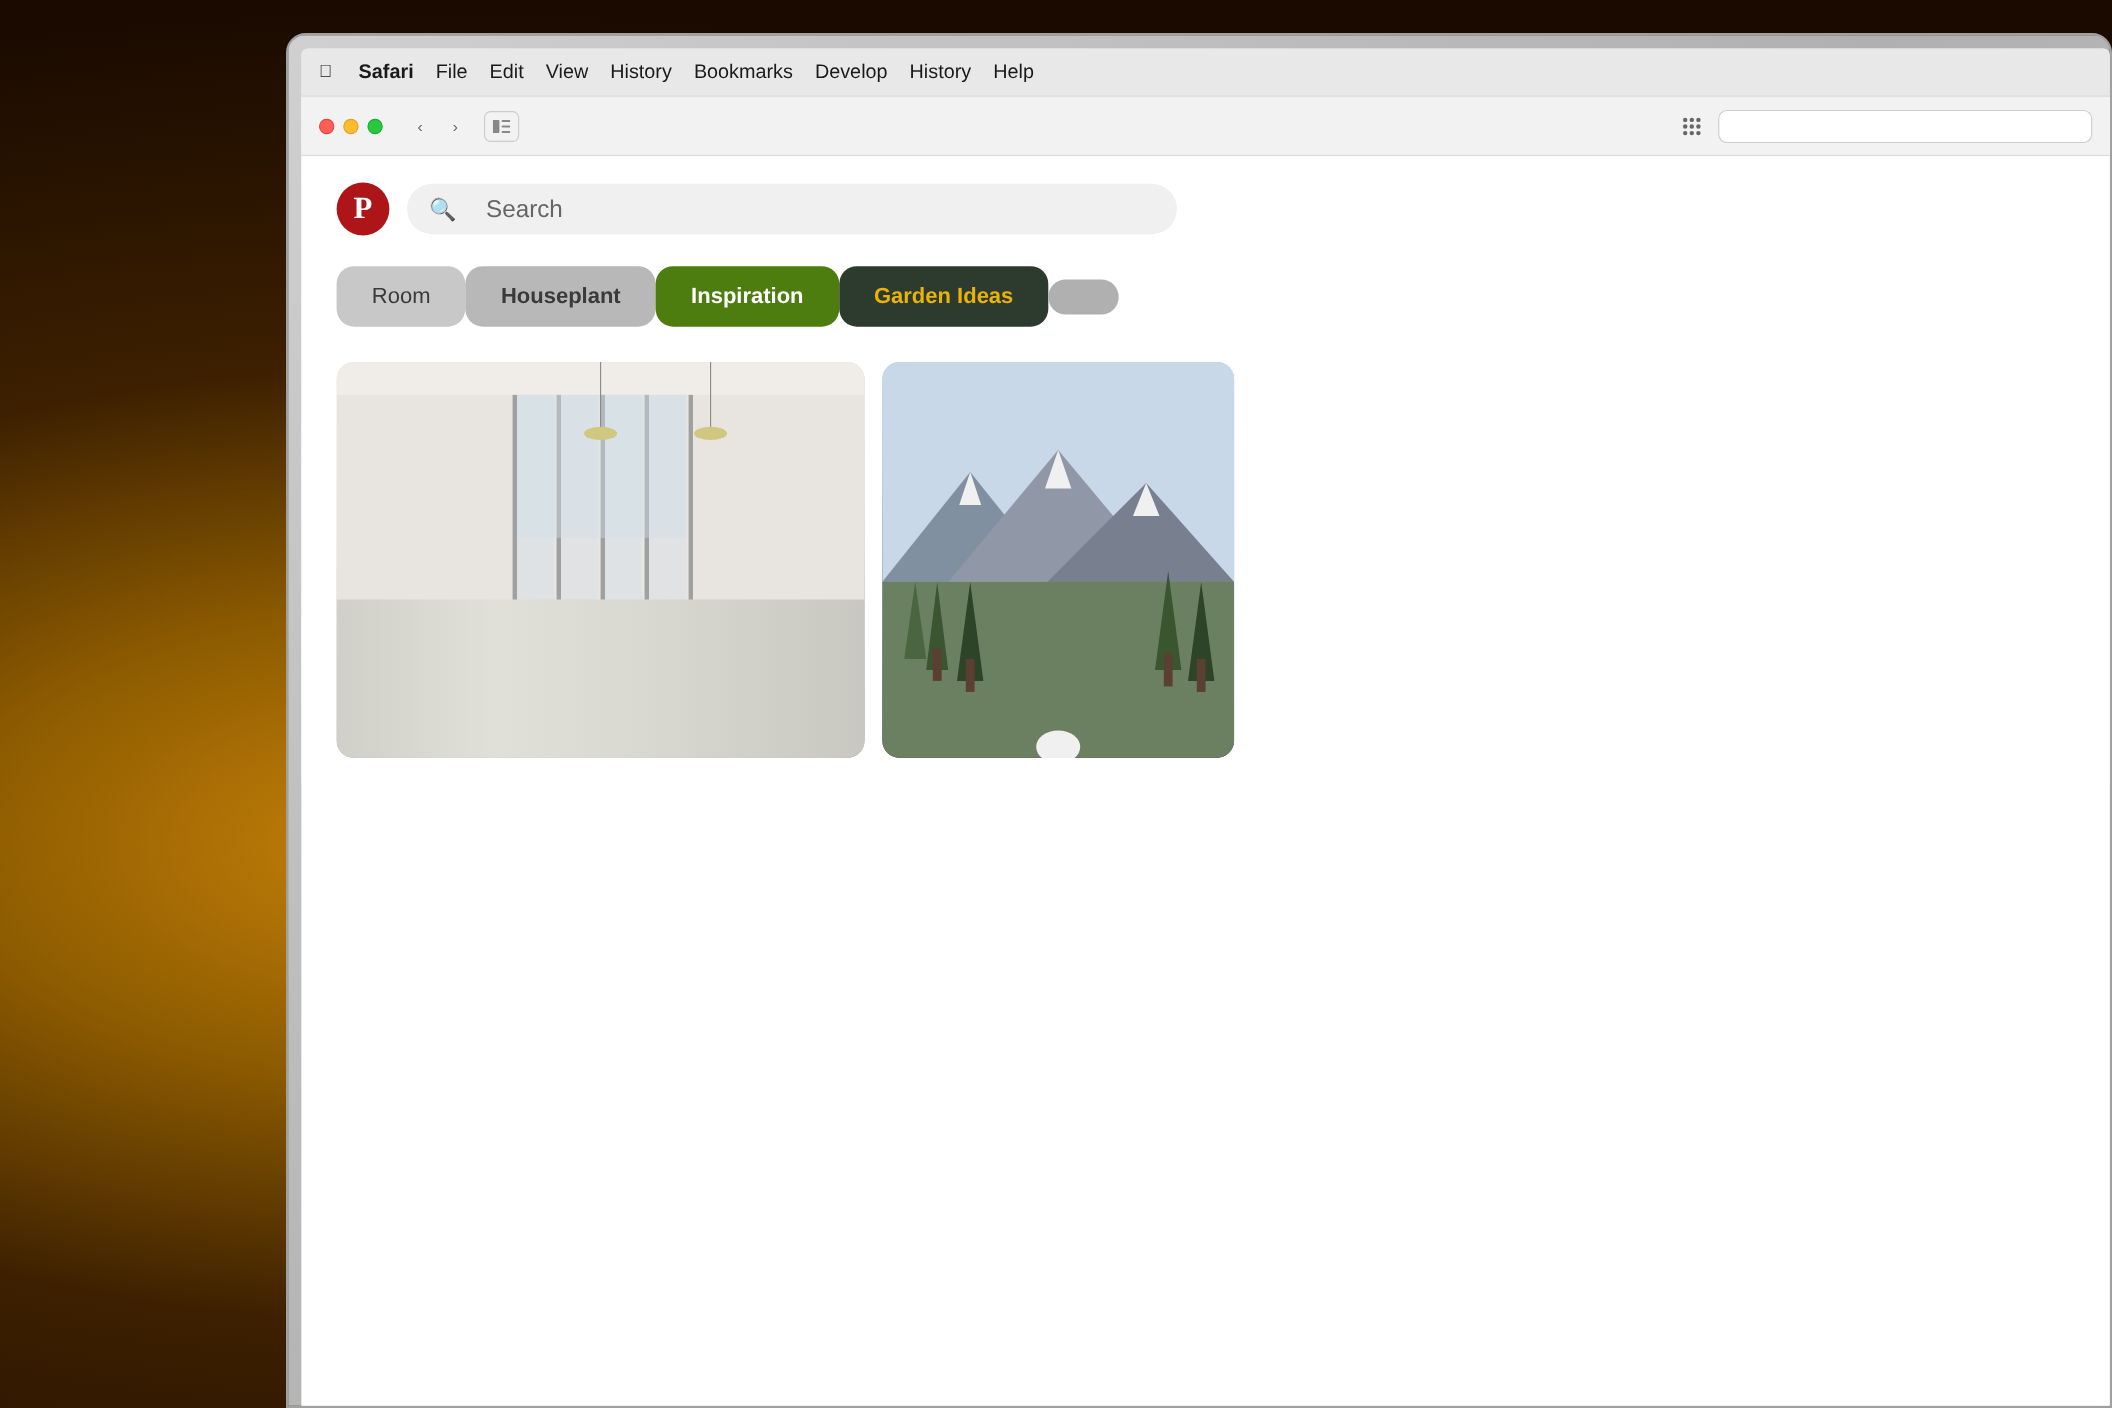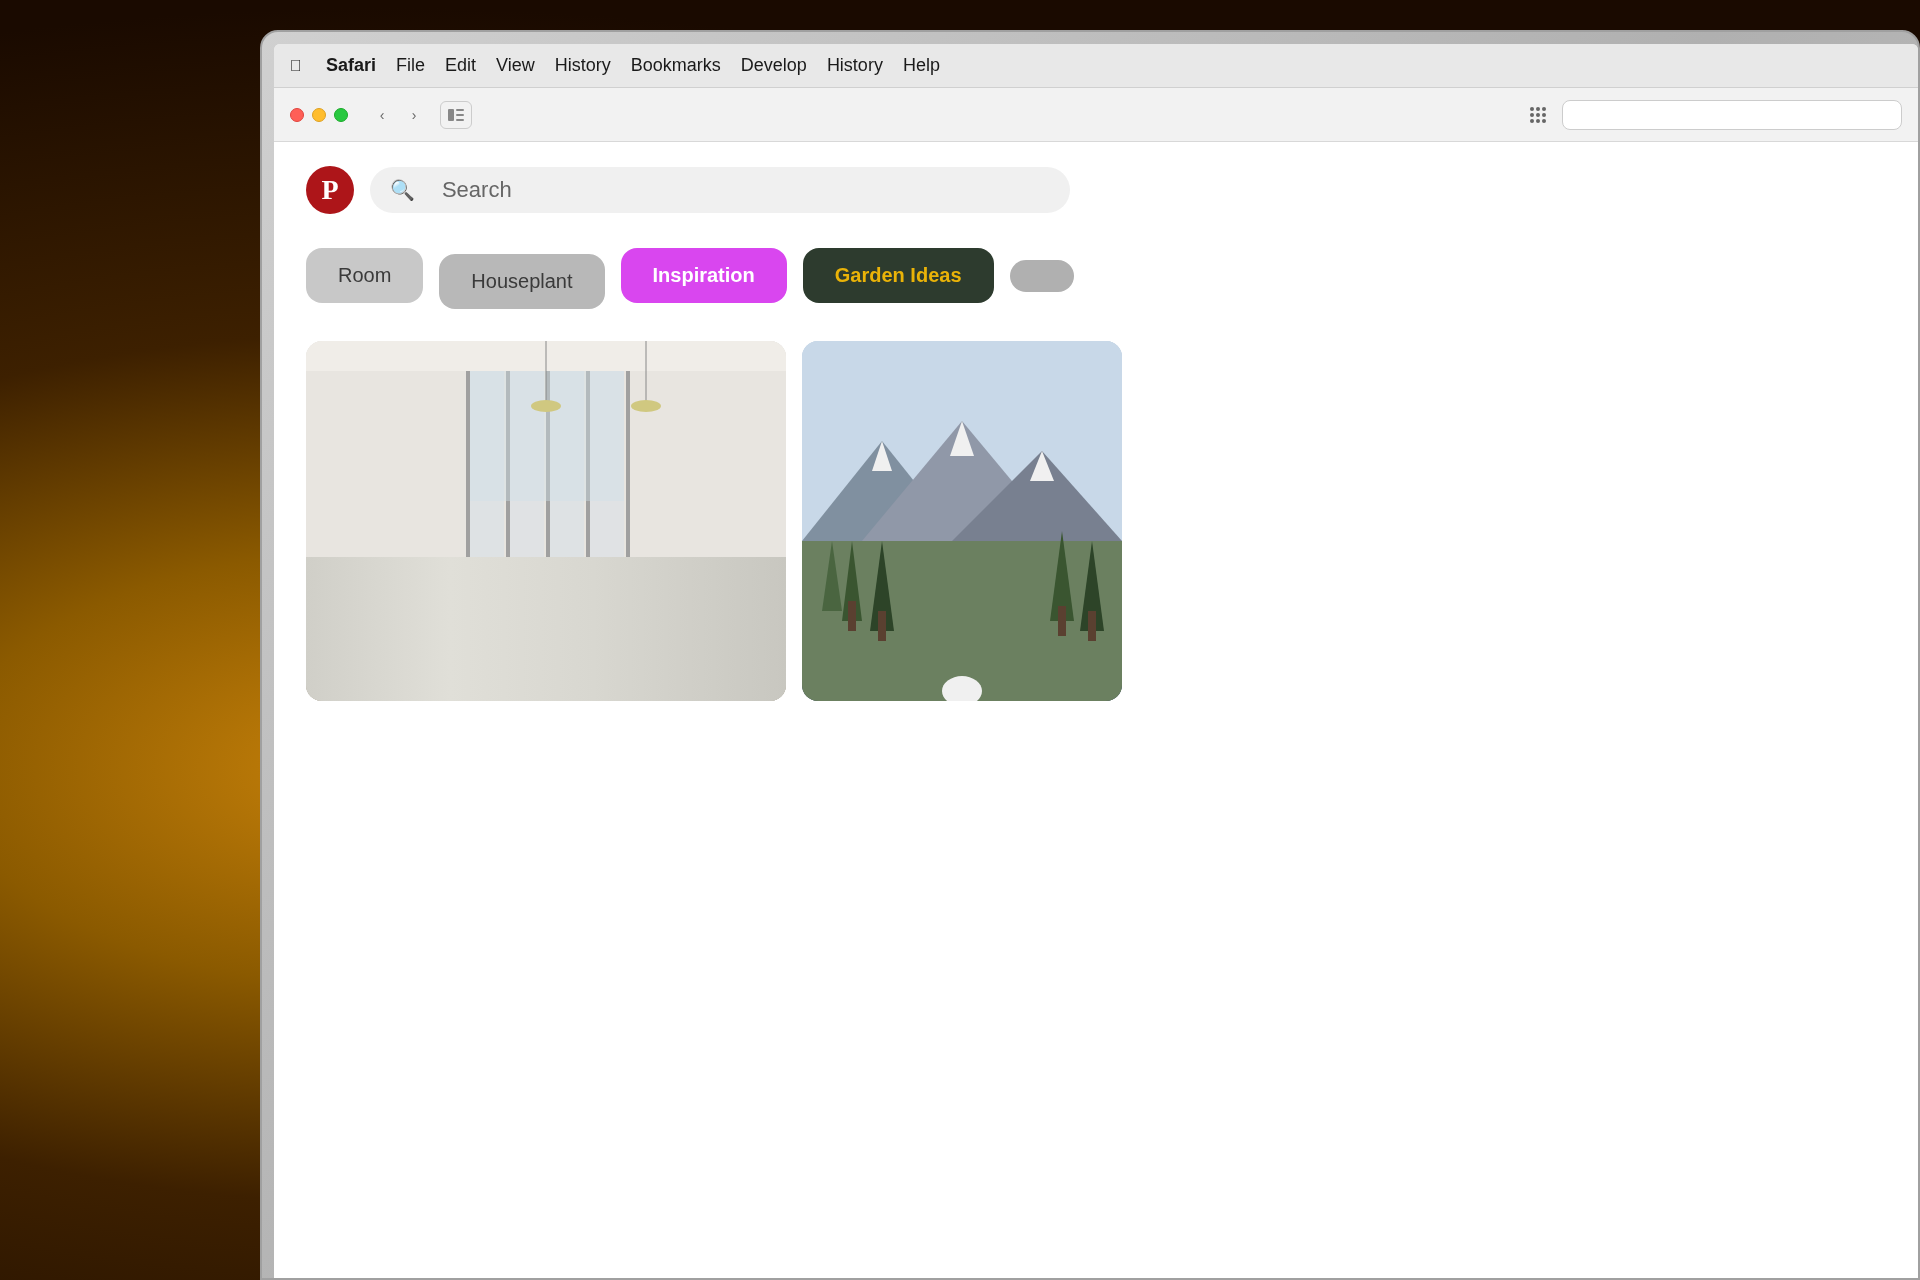--- a/index.html
+++ b/index.html
@@ -222,21 +222,21 @@
     .search-placeholder {
       font-size: 22px;
       color: #666;
       font-weight: 400;
       margin-left: 17px;
     }
 
     
     .category-pills {
       display: flex;
-      gap: 16px;
+      gap: 0;
       margin-bottom: 32px;
       align-items: center;
     }
 
     .category-pill {
       padding: 16px 32px;
       border-radius: 16px;
       font-size: 20px;
       font-weight: 500;
       cursor: pointer;
@@ -245,26 +245,25 @@
 
     .pill-light-1 {
       background: #c8c8c8;
       color: #3a3a3a;
       font-weight: 400;
     }
 
     .pill-light-2 {
       background: #b8b8b8;
       color: #3a3a3a;
-      font-weight: 400;
-      margin-top: 12px;
+      font-weight: 700;
     }
 
     .pill-medium {
-      background: #d946ef;
+      background: #4d7c0f;
       color: white;
       font-weight: 600;
     }
 
     .pill-dark {
       background: #2d3b2e;
       color: #eab308;
       font-weight: 700;
     }
 

